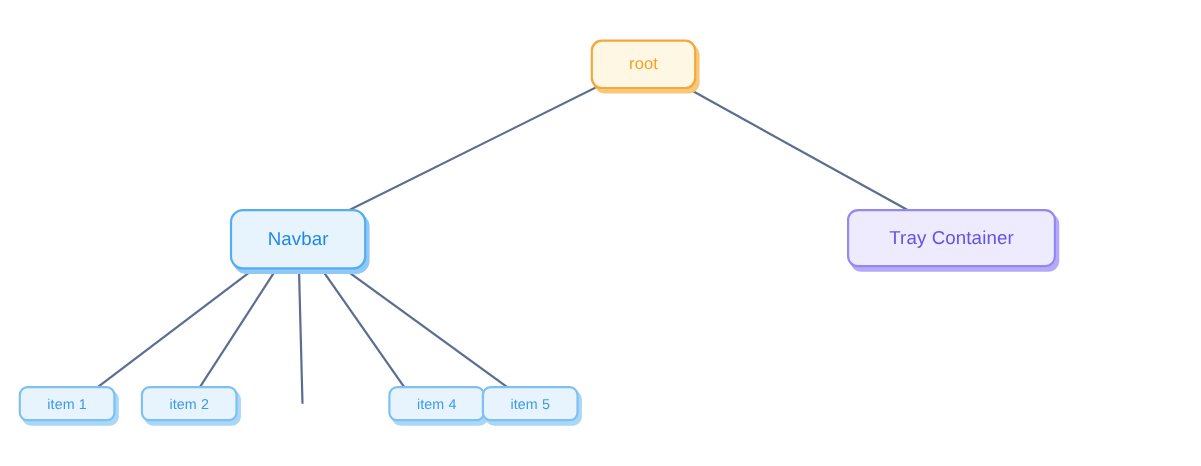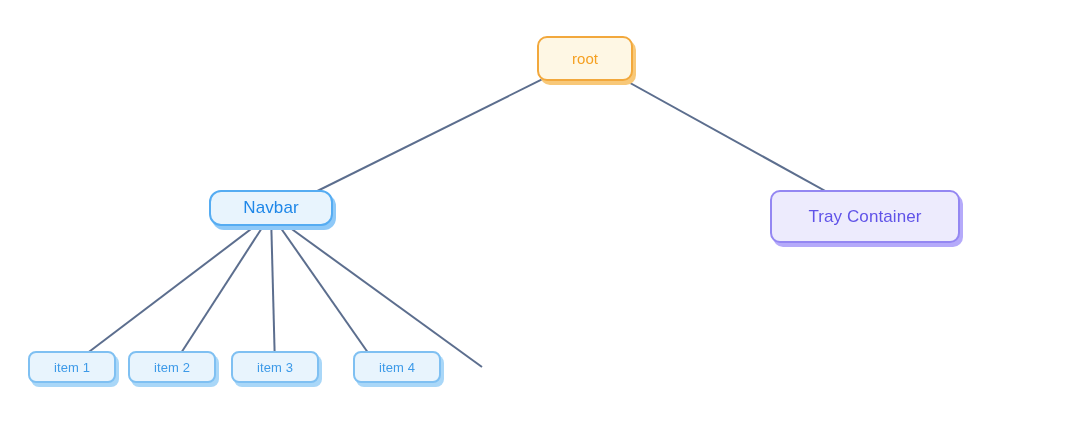--- a/index.html
+++ b/index.html
@@ -43,21 +43,21 @@
   .node-root {
     left: 537px; top: 36px; width: 96px; height: 45px;
     border-radius: 10px;
     background: var(--root-bg);
     border-color: var(--root-border);
     color: var(--root-text);
     box-shadow: 3px 4px 0 var(--root-shadow);
     font-size: 15px;
   }
   .node-navbar {
-    left: 209px; top: 190px; width: 124px; height: 36px;
+    left: 209px; top: 190px; width: 124px; height: 55px;
     border-radius: 12px;
     background: var(--navbar-bg);
     border-color: var(--navbar-border);
     color: var(--navbar-text);
     box-shadow: 3px 4px 0 var(--navbar-shadow);
     font-size: 17px;
   }
   .node-tray {
     left: 770px; top: 190px; width: 190px; height: 53px;
     border-radius: 10px;
@@ -69,21 +69,21 @@
   }
   .node-item {
     top: 351px; width: 88px; height: 32px;
     border-radius: 8px;
     background: var(--item-bg);
     border-color: var(--item-border);
     color: var(--item-text);
     box-shadow: 3px 4px 0 var(--item-shadow);
     font-size: 13px;
   }
-  .node-item-1 { left: 28px; }
+  .node-item-1 { left: 17px; }
   .node-item-2 { left: 128px; align-items: center; }
   .node-item-3 { left: 231px; }
   .node-item-4 { left: 334px; margin-left: 19px; }
   .node-item-5 { left: 438px; }
 </style>
 </head>
 <body>
 
 <div class="canvas">
 
@@ -108,20 +108,20 @@
   <div class="node node-tray">
     <span>Tray Container</span>
   </div>
 
   <div class="node node-item node-item-1">
     <span>item 1</span>
   </div>
   <div class="node node-item node-item-2">
     <span>item 2</span>
   </div>
-  <div class="node node-item node-item-3">
-    <span>item 3</span>
-  </div>
   <div class="node node-item node-item-4">
     <span>item 4</span>
+  </div>
+  <div class="node node-item node-item-5">
+    <span>item 5</span>
   </div>
 
 </div>
 
 </body></html>

